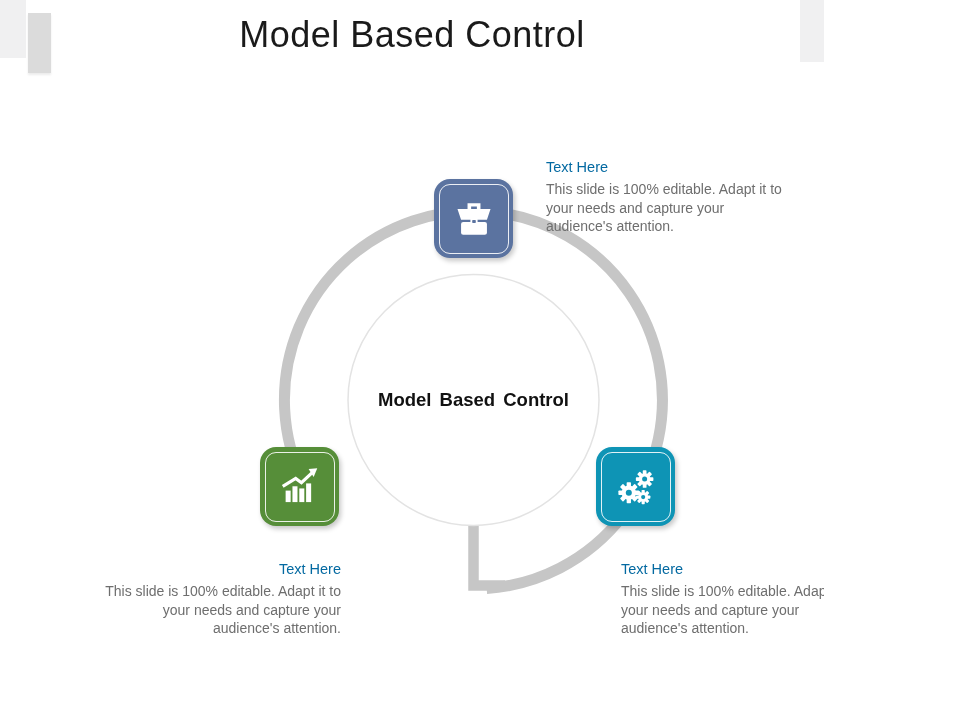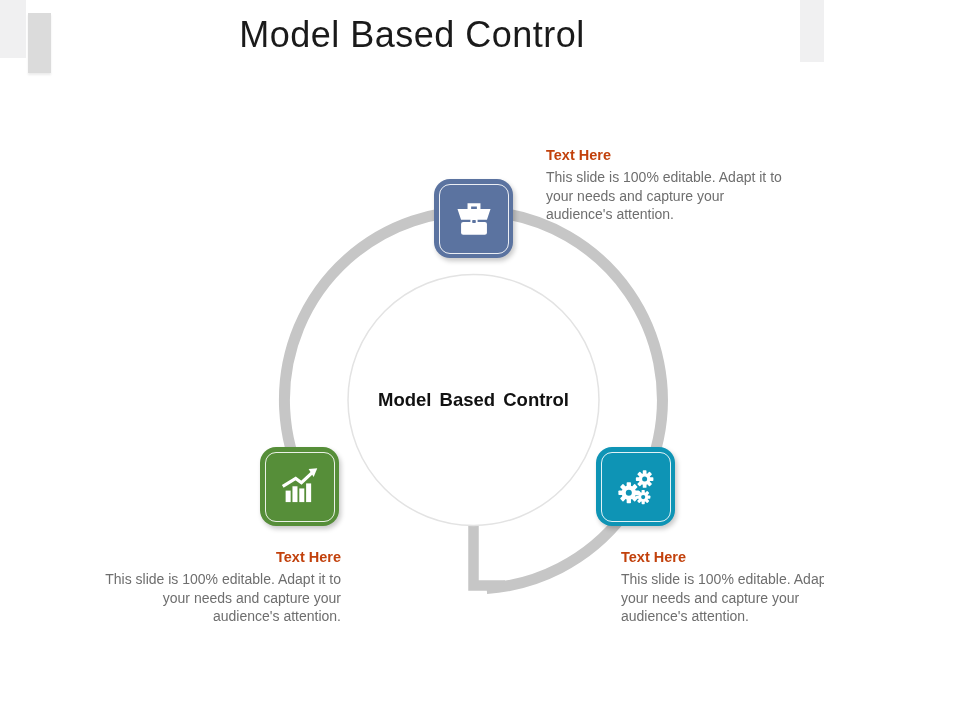--- a/index.html
+++ b/index.html
@@ -34,21 +34,21 @@
   }
   .badge::before{
     content:"";position:absolute;left:4.5px;top:4.5px;right:4.5px;bottom:4.5px;
     border:1.6px solid rgba(255,255,255,0.88);border-radius:11px;pointer-events:none;
   }
   .badge.top{left:434px;top:179px;}
   .badge.bottom-left{left:260px;top:447px;}
   .badge.bottom-right{left:596px;top:447px;}
   
   .caption{position:absolute;width:240px;}
-  .caption .heading{font-size:14.5px;font-weight:700;color:#c2410c;margin:4px 0 5px 0;}
+  .caption .heading{font-size:14.5px;font-weight:400;color:#0369a1;margin:16px 0 5px 0;}
   .caption .body{font-size:14px;line-height:18.5px;color:#6e6e6e;margin:0;}
   .caption.top-right{left:546px;top:143px;text-align:left;}
   .caption.bottom-left{left:101px;top:545px;text-align:right;}
   .caption.bottom-right{left:621px;top:545px;text-align:left;}
 </style>
 </head>
 <body>
 
 <div class="stage">
 

